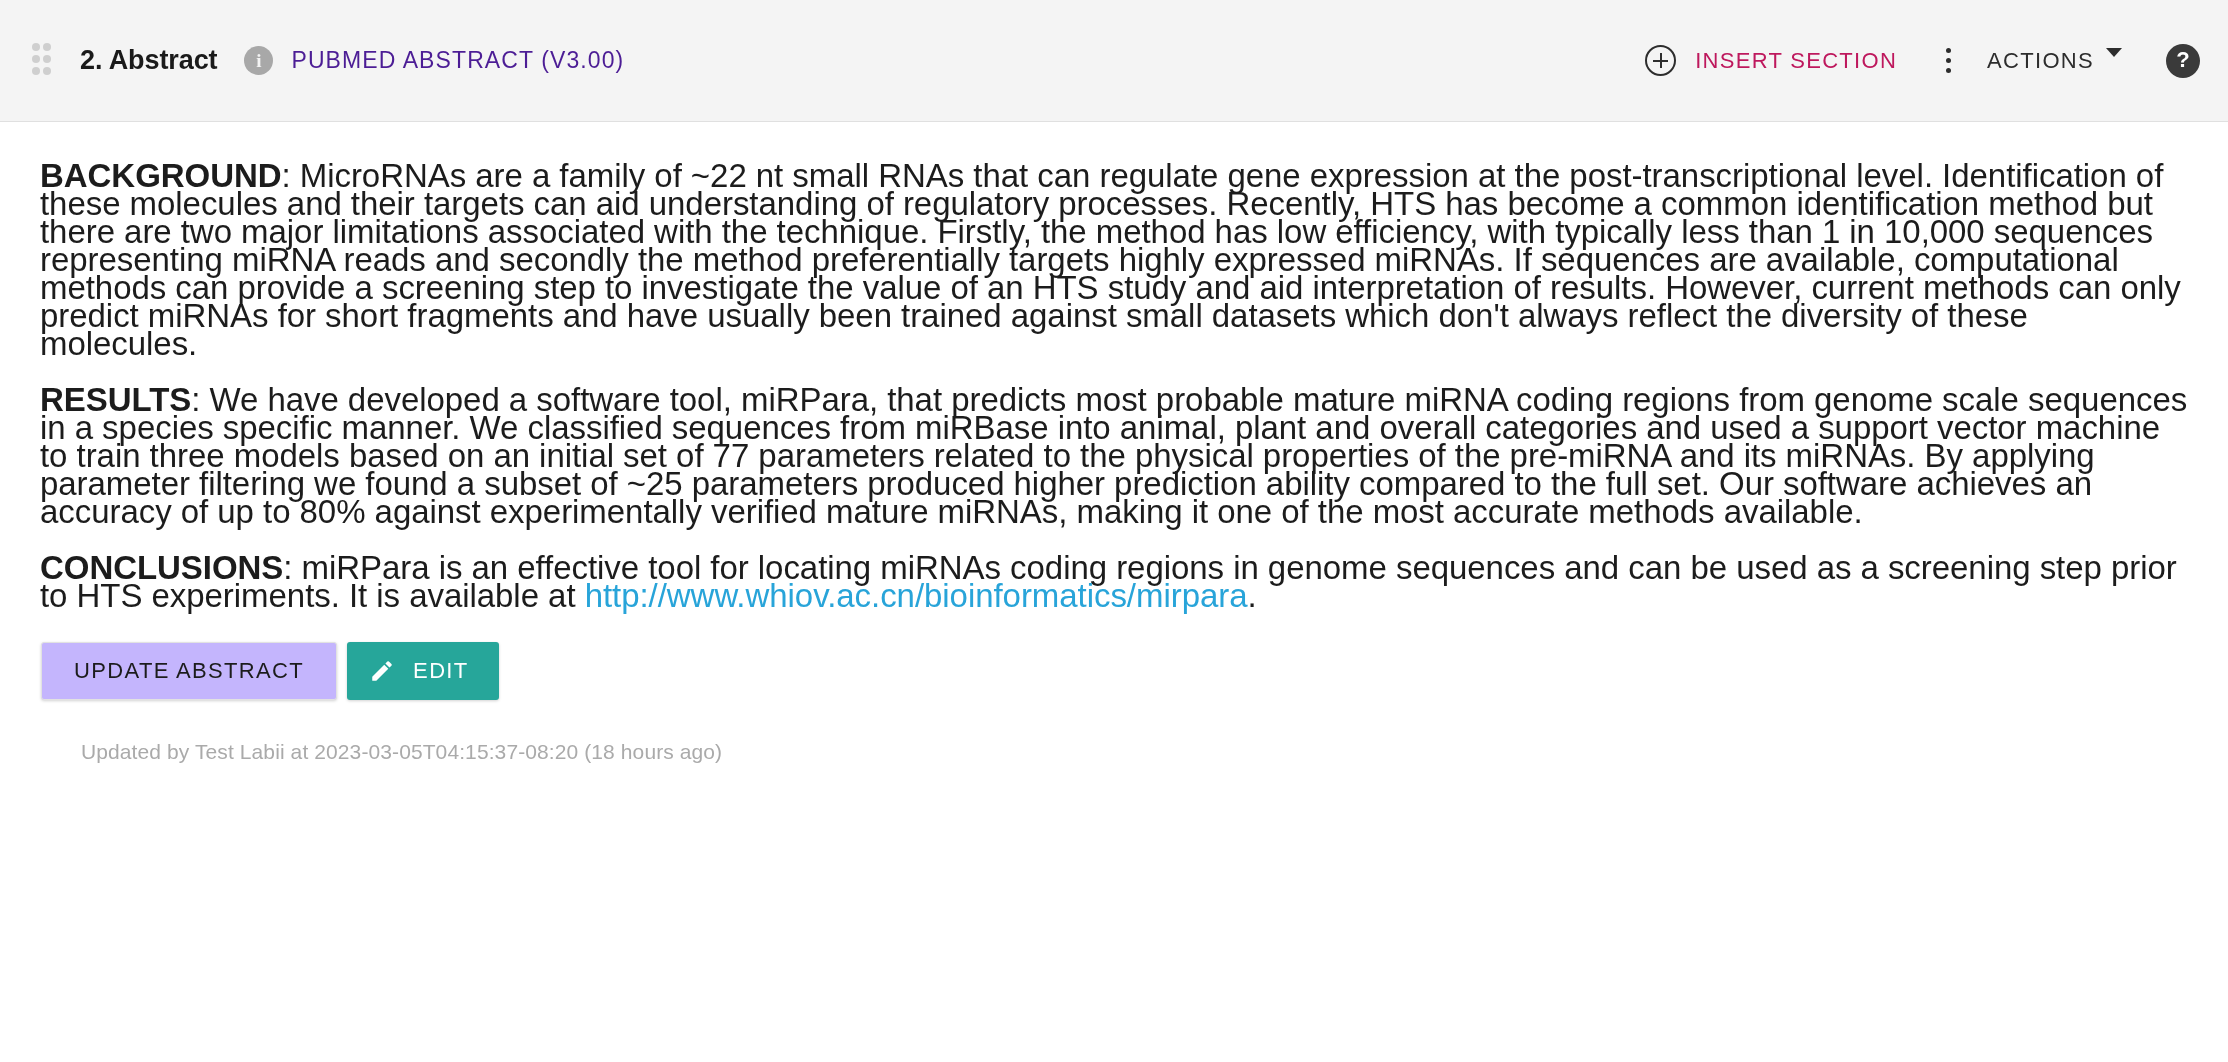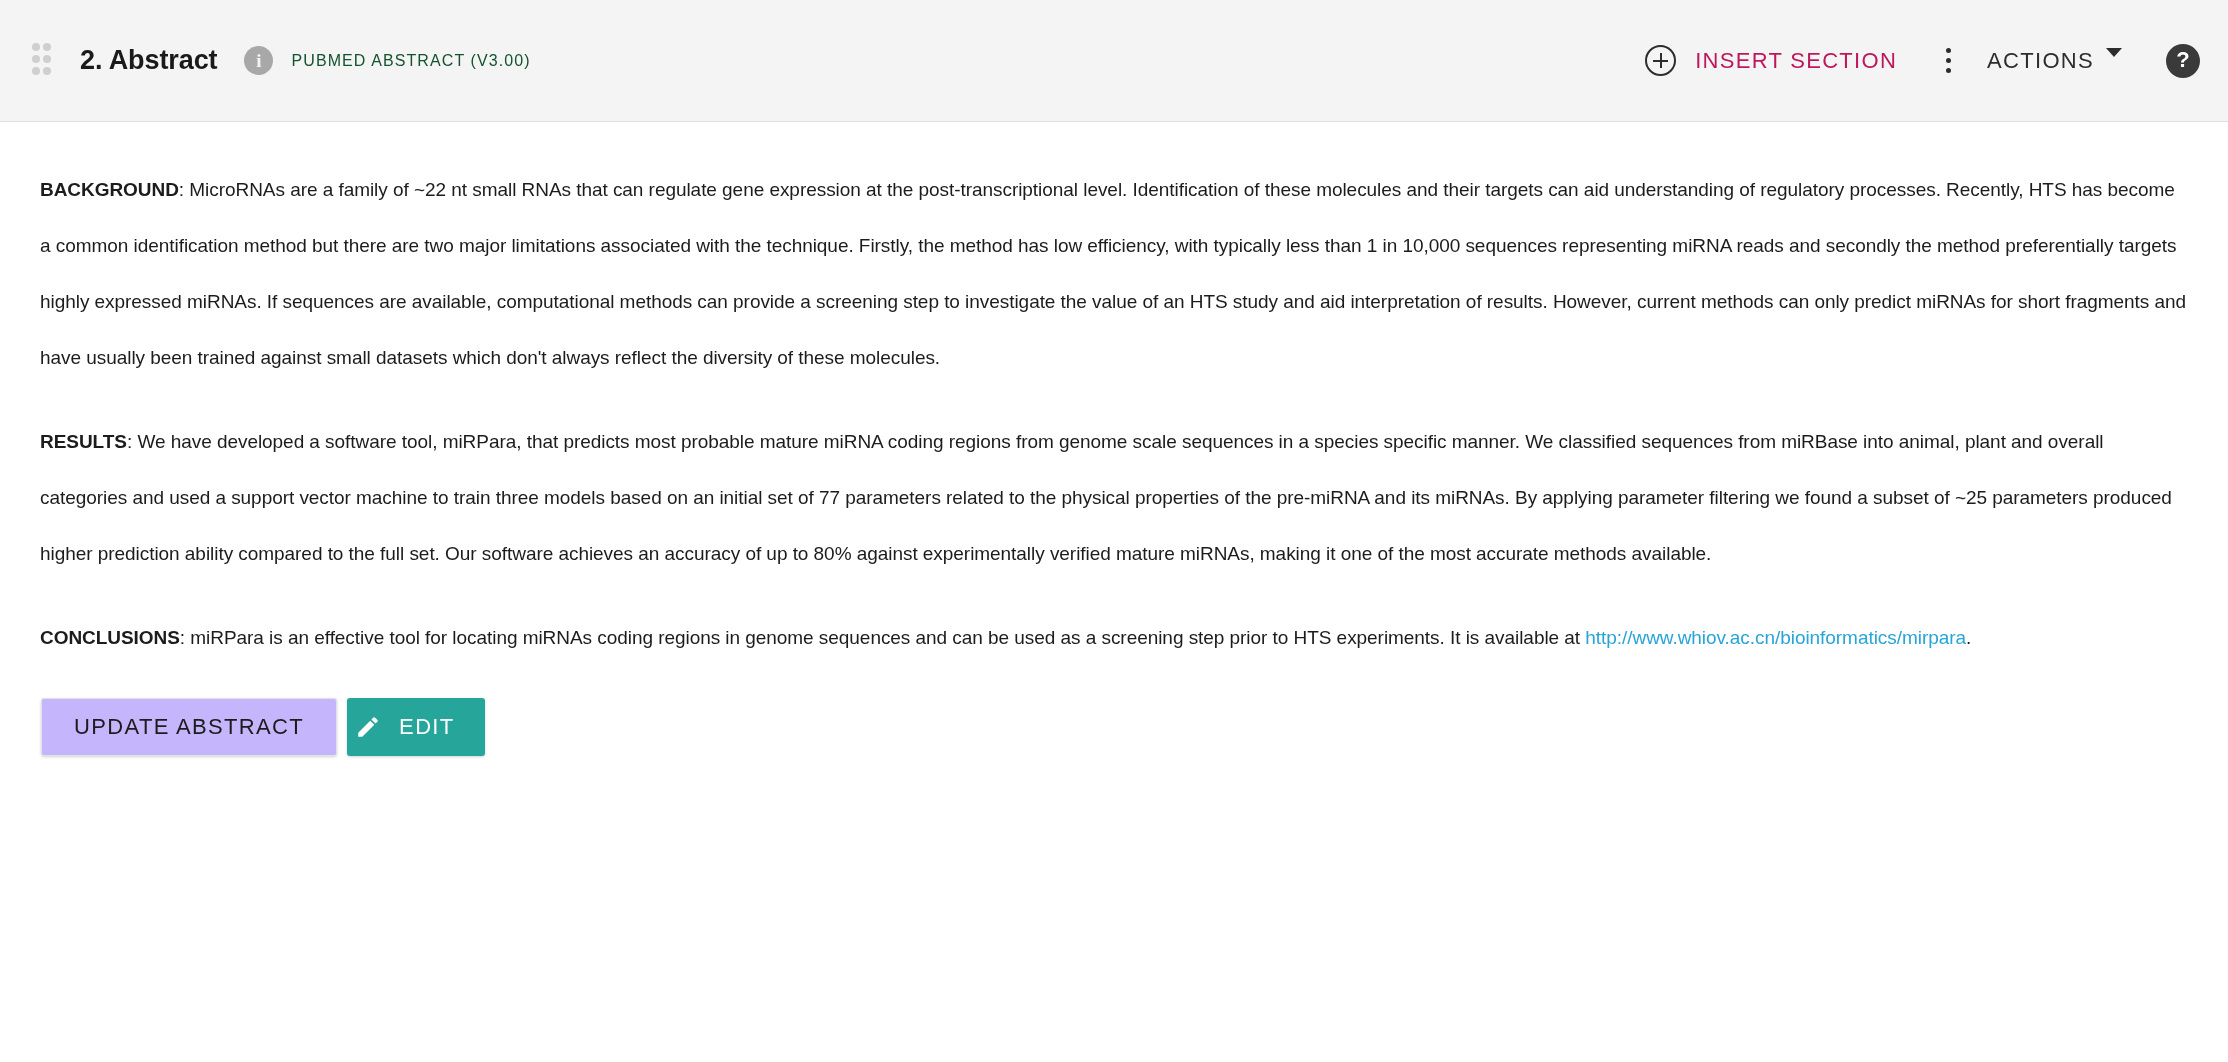--- a/index.html
+++ b/index.html
@@ -82,22 +82,22 @@
     display: inline-flex;
     align-items: center;
     justify-content: center;
     margin-left: 27px;
     flex: 0 0 auto;
     line-height: 1;
     padding-bottom: 1px;
   }
 
   .section-subtitle {
-    font-size: 16px;
-    color: #14532d;
+    font-size: 23px;
+    color: #4c1d95;
     letter-spacing: 1.1px;
     margin-left: 18px;
     white-space: nowrap;
     flex: 0 0 auto;
   }
 
   .header-right {
     display: flex;
     align-items: center;
     flex: 0 0 auto;
@@ -201,22 +201,22 @@
     line-height: 1;
     padding: 0 0 2px 0;
   }
 
   
   .section-body {
     padding: 40px 40px 0 40px;
   }
 
   .abstract-para {
-    font-size: 19px;
-    line-height: 56px;
+    font-size: 33px;
+    line-height: 28px;
     color: #1c1c1c;
     margin: 0 0 28px 0;
     max-width: 2150px;
     letter-spacing: -0.05px;
   }
   .abstract-para:last-of-type { margin-bottom: 0; }
   .abstract-para b { font-weight: bold; }
   .abstract-link {
     color: #28a4d9;
     text-decoration: none;
@@ -249,21 +249,21 @@
 
   .btn-edit {
     background: #26a69a;
     border: none;
     border-radius: 3px;
     box-shadow: 0 1px 3px rgba(0,0,0,0.18);
     color: #ffffff;
     font-size: 22px;
     letter-spacing: 1.35px;
     height: 58px;
-    padding: 0 30px 0 8px;
+    padding: 0 30px 0 22px;
     margin-left: 10px;
     display: inline-flex;
     align-items: center;
     cursor: pointer;
     font-family: "Liberation Sans", sans-serif;
     white-space: nowrap;
   }
   .pencil-icon {
     width: 26px; height: 26px;
     margin-right: 18px;

